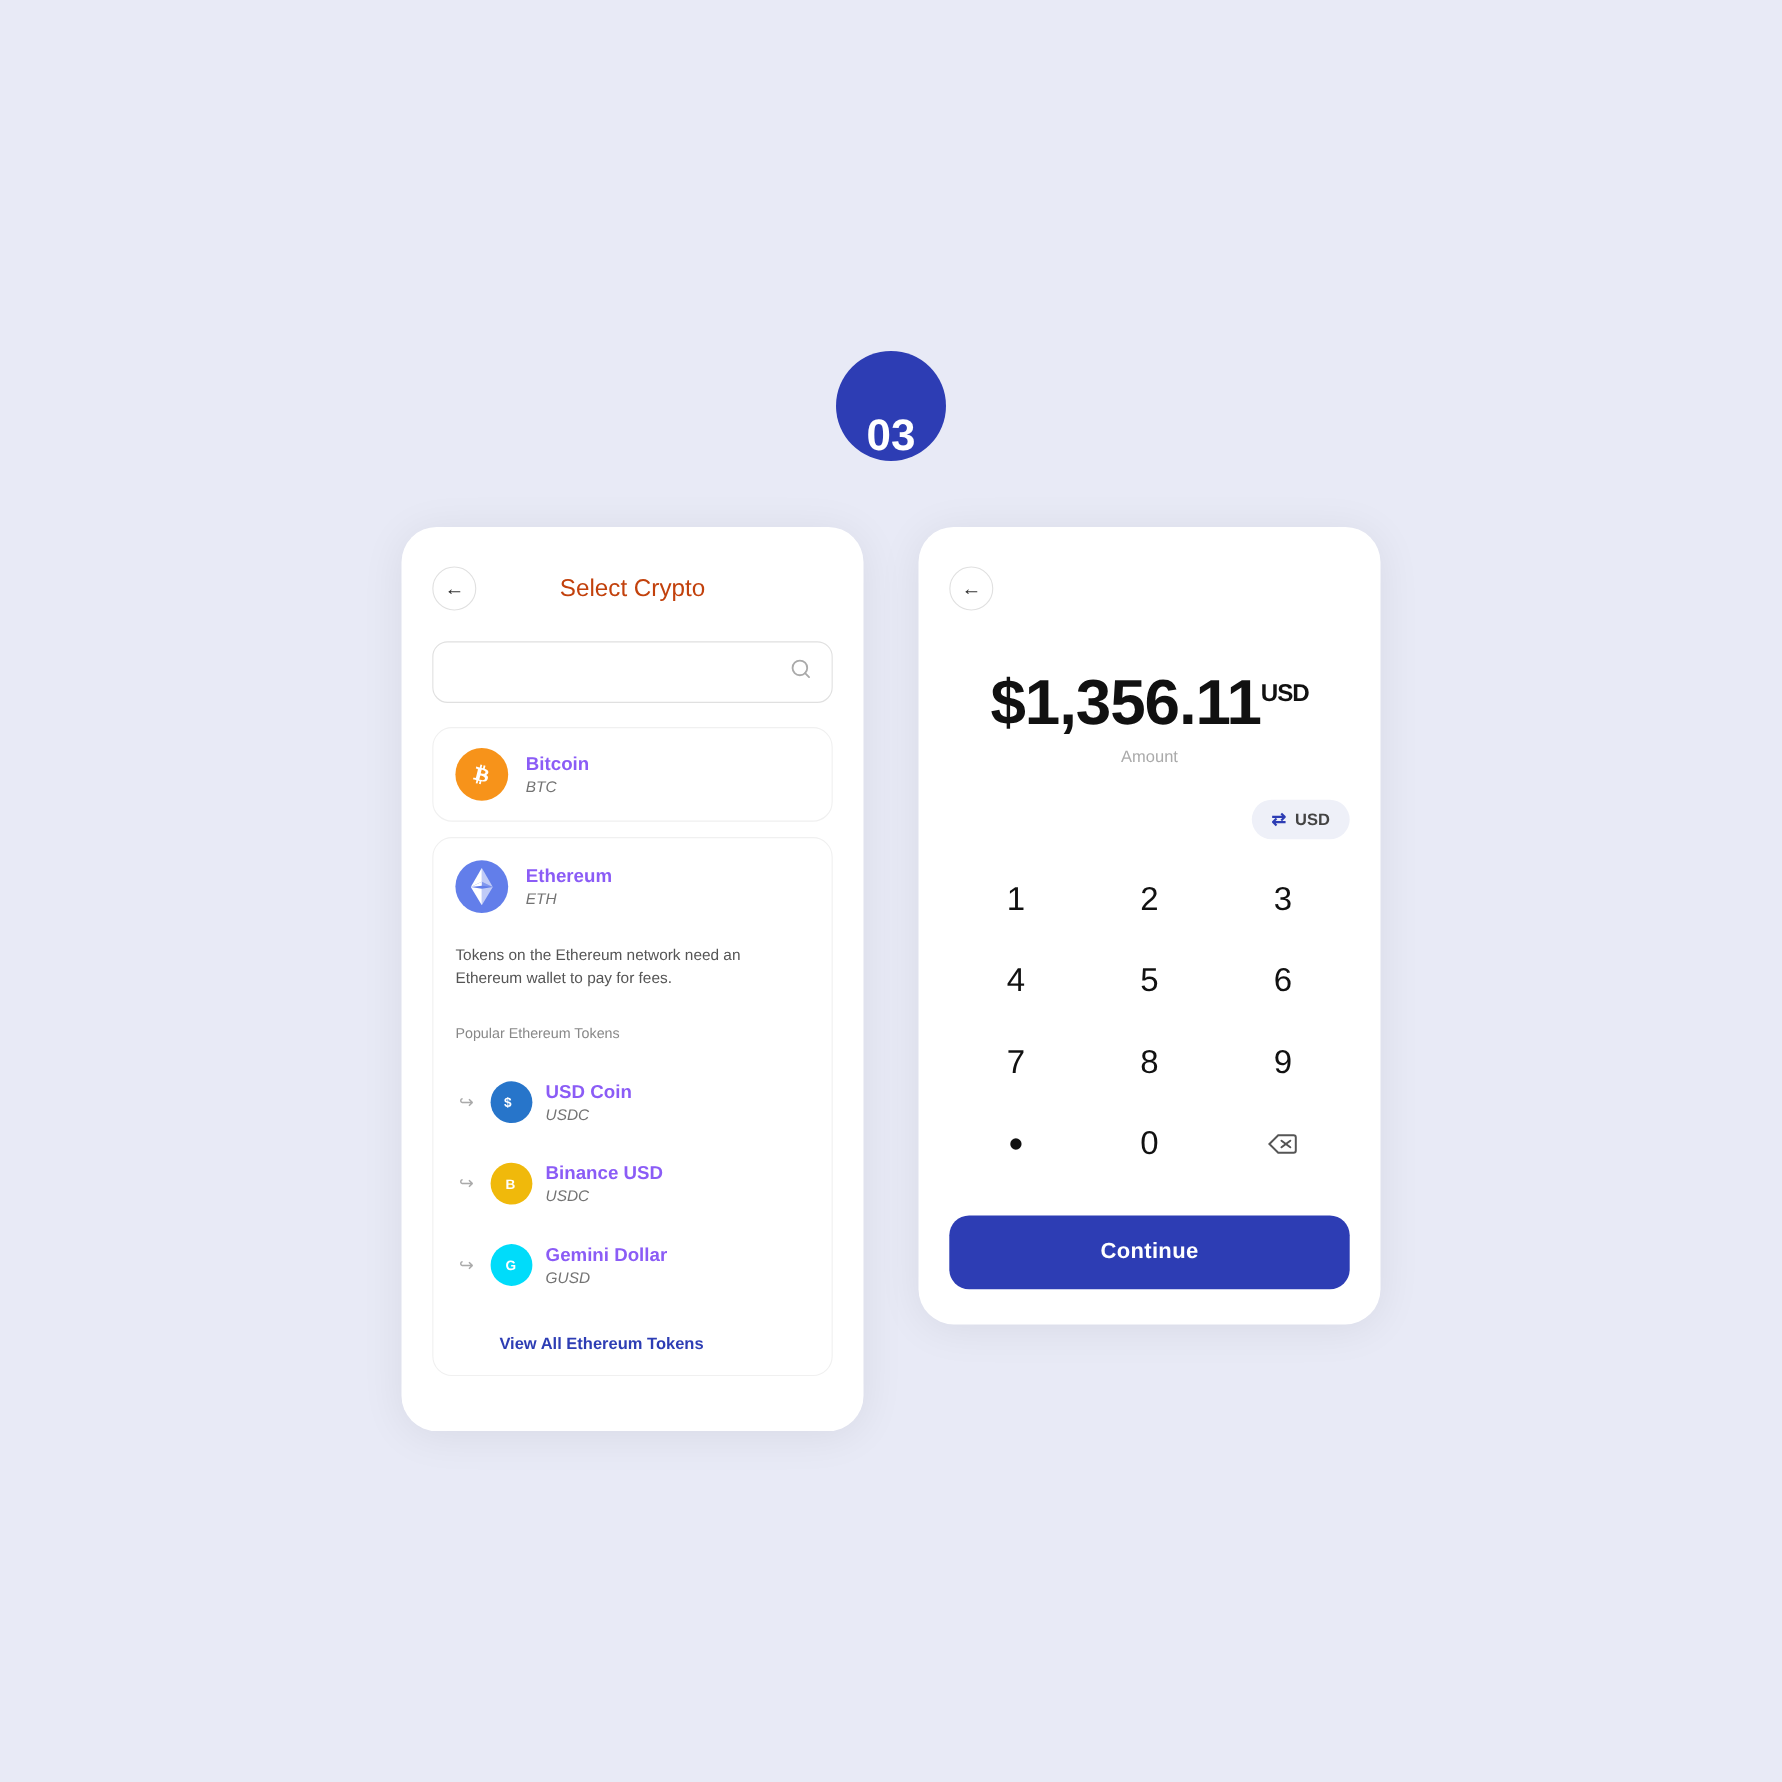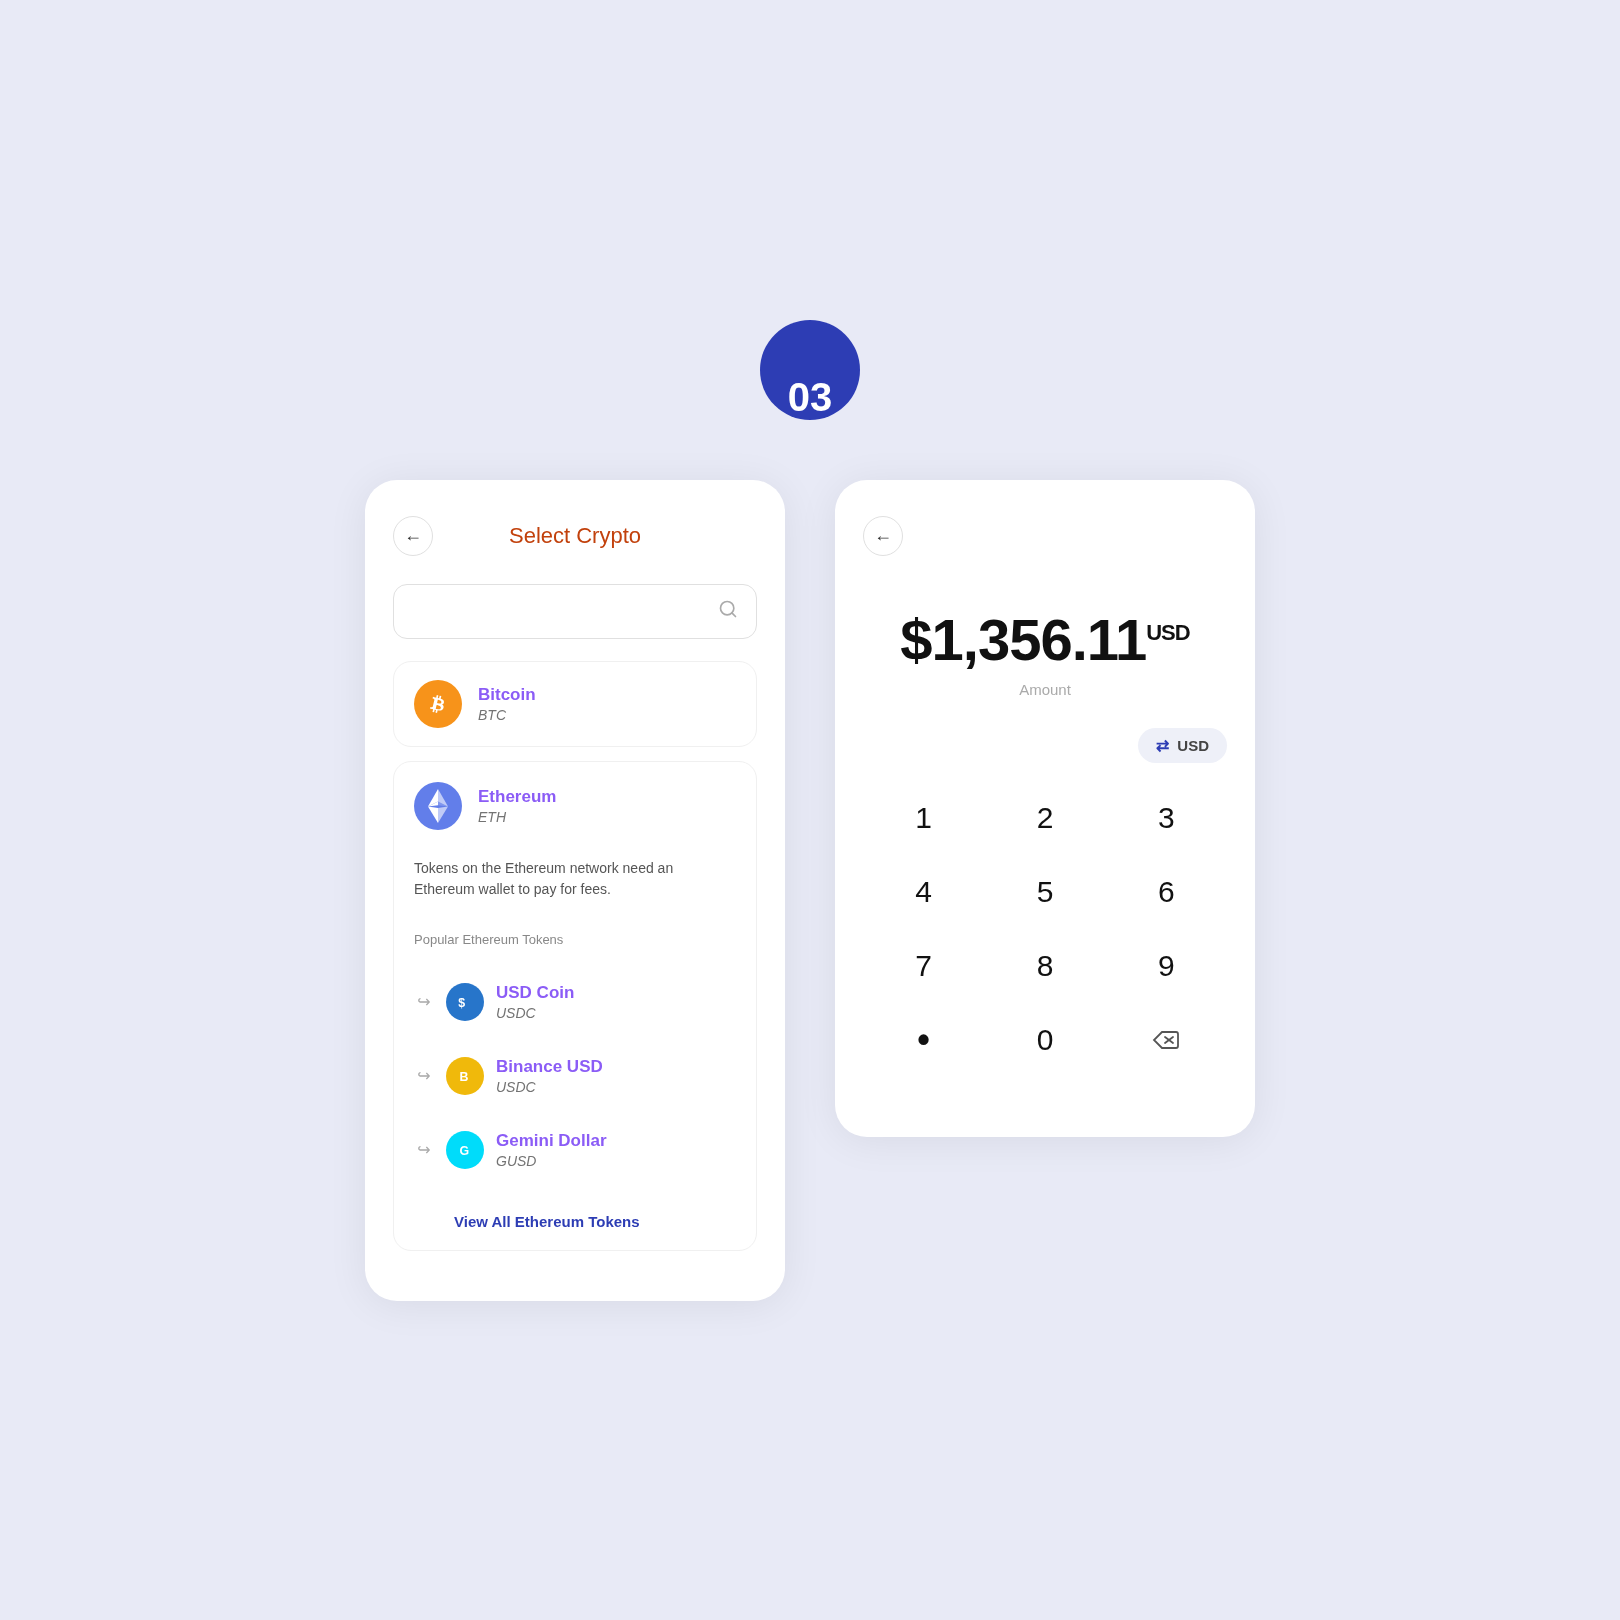--- a/index.html
+++ b/index.html
@@ -411,15 +411,16 @@
       <div class="key">0</div>
       <div class="key backspace">
         <svg width="28" height="20" viewBox="0 0 28 20" fill="none">
           <path d="M10 2H24C25.1 2 26 2.9 26 4V16C26 17.1 25.1 18 24 18H10L2 10L10 2Z" stroke="#555" stroke-width="1.8" fill="none"></path>
           <line x1="13" y1="7" x2="21" y2="13" stroke="#555" stroke-width="1.8" stroke-linecap="round"></line>
           <line x1="21" y1="7" x2="13" y2="13" stroke="#555" stroke-width="1.8" stroke-linecap="round"></line>
         </svg>
       </div>
     </div>
 
+    <button class="continue-btn">Continue</button>
   </div>
 
 </div>
 
 </body></html>

